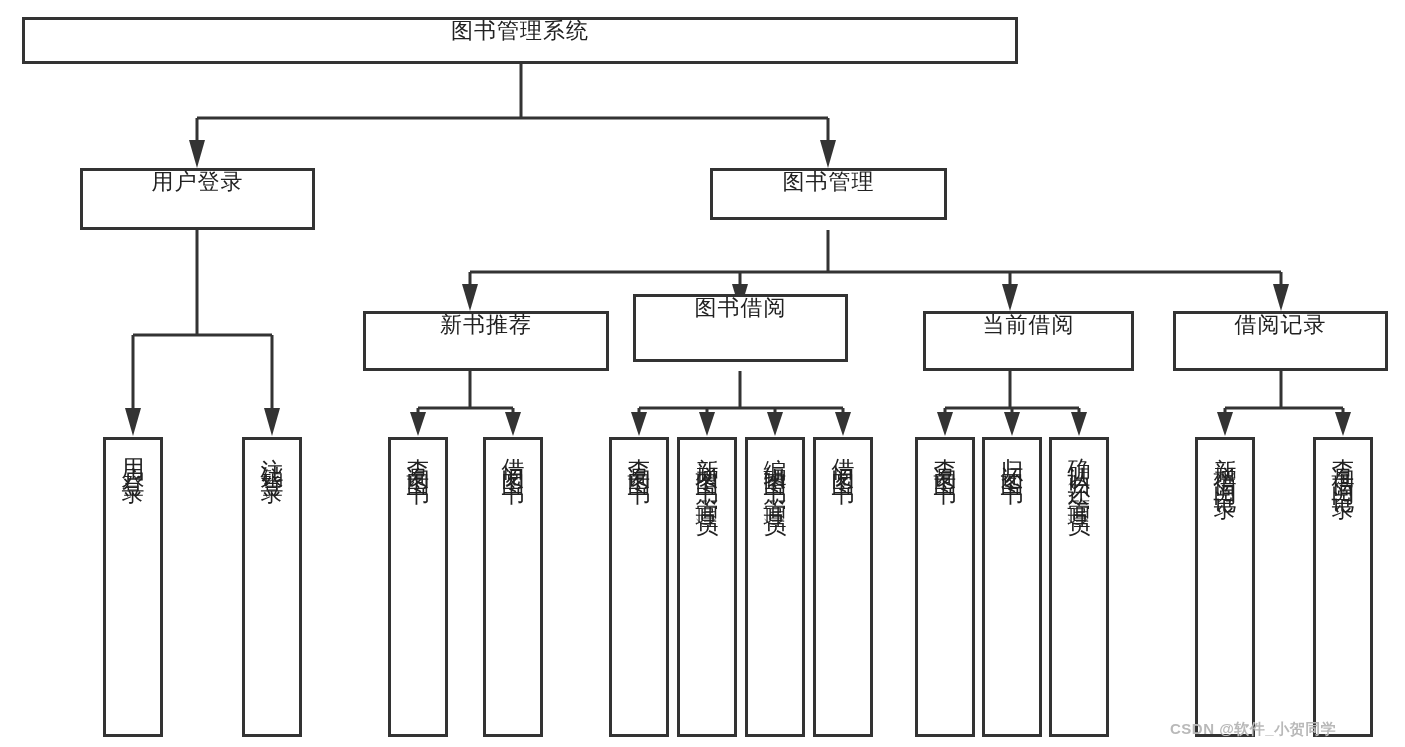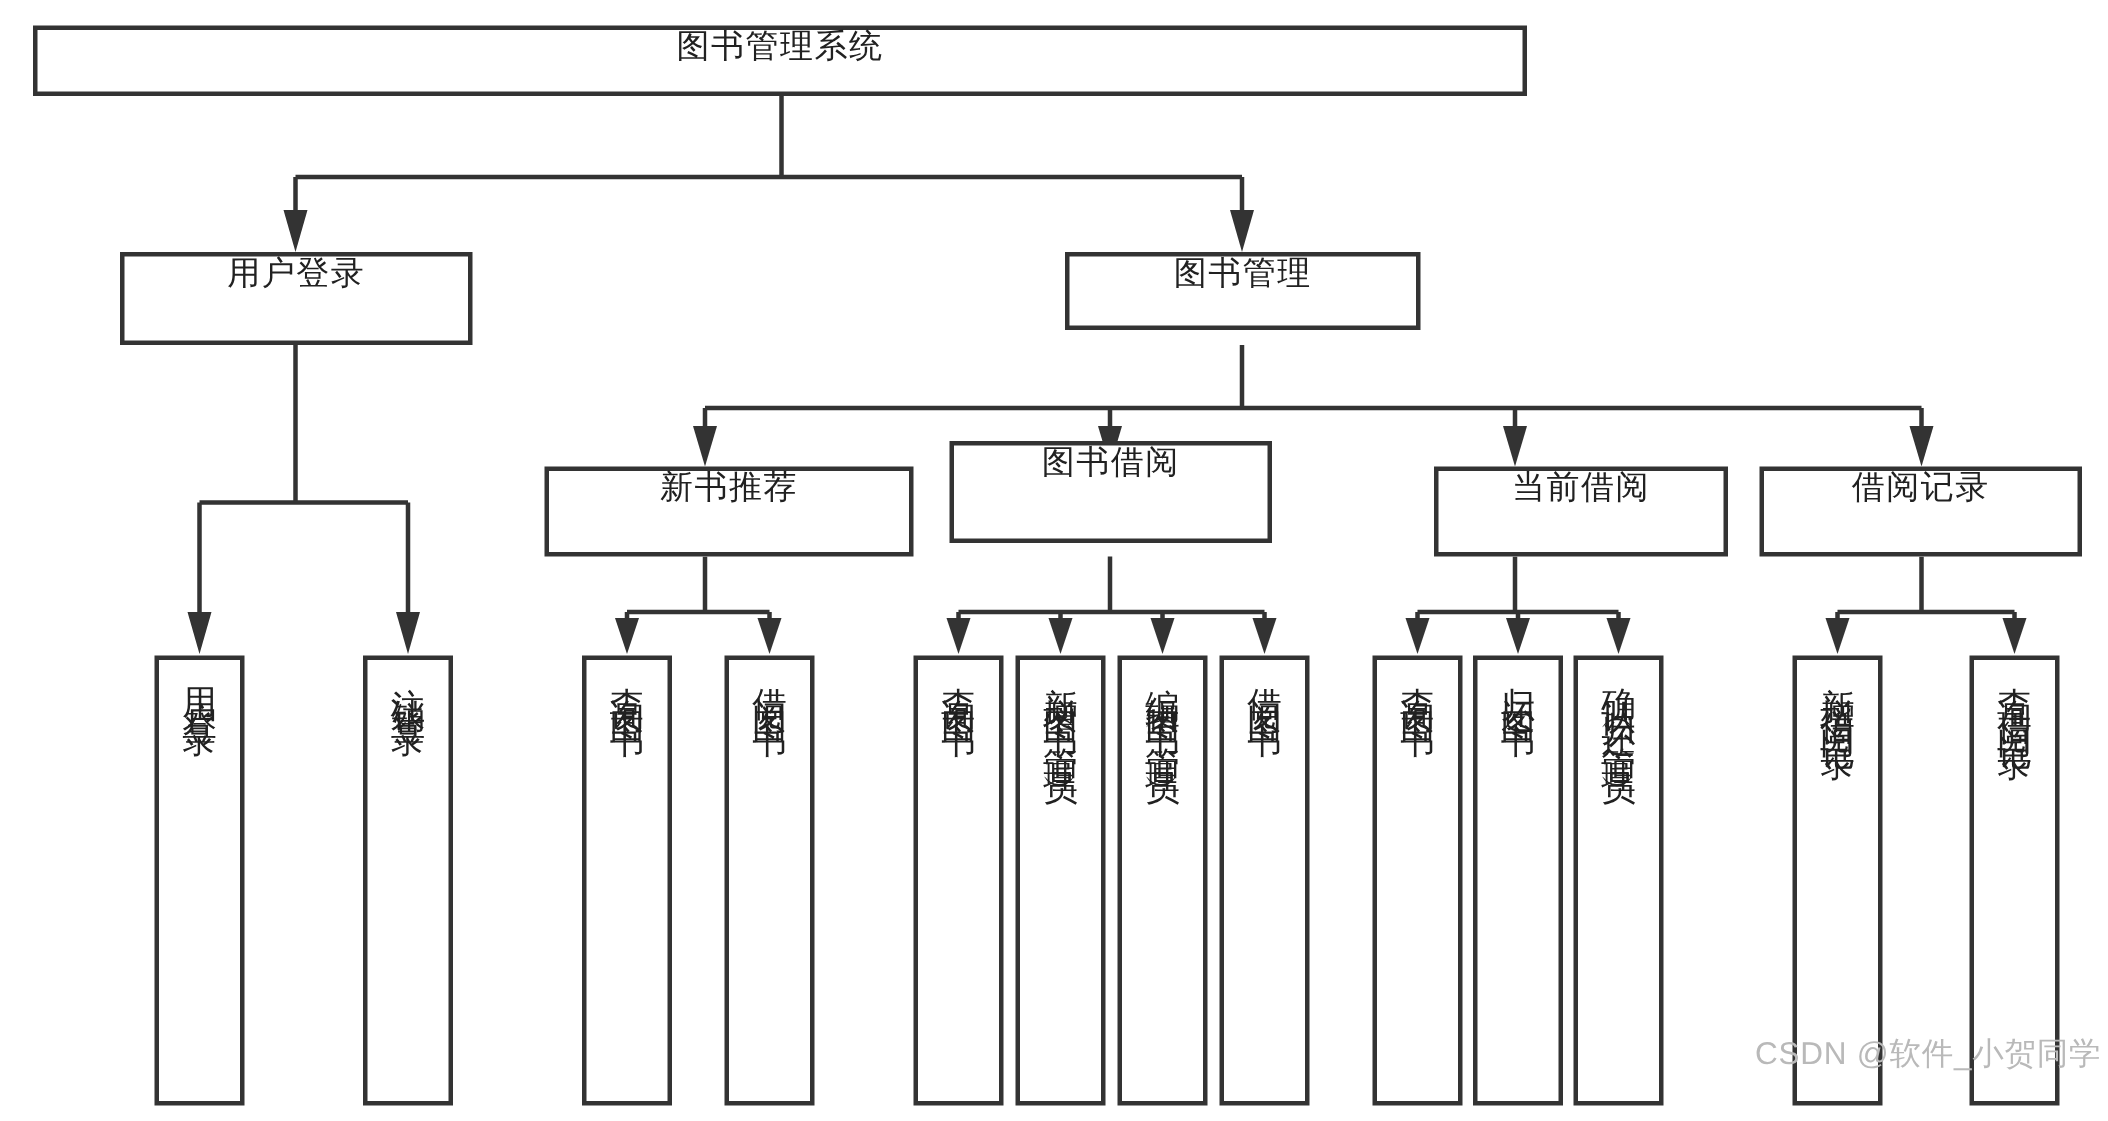--- a/index.html
+++ b/index.html
@@ -38,26 +38,27 @@
     line-height:1;
   }
   .vbox span{
     writing-mode:vertical-rl;
     font-size:23px;
     letter-spacing:8px;
     line-height:1;
   }
   .watermark{
     position:absolute;
-    left:1170px;top:688px;
+    left:1170px;top:720px;
     width:235px;
-    font-size:21px;
+    font-size:15px;
     color:var(--watermark);
     white-space:nowrap;
     letter-spacing:0.5px;
+    font-weight:bold;
   }
 </style>
 </head>
 <body>
 
 <div class="stage">
 
   <svg class="connectors" width="1405" height="747" aria-hidden="true">
 
     <g>
@@ -118,21 +119,21 @@
   <div class="box" style="left:710px;top:168px;width:237px;height:52px">
     <span>图书管理</span>
   </div>
 
   <div class="box" style="left:363px;top:311px;width:246px;height:60px">
     <span>新书推荐</span>
   </div>
   <div class="box" style="left:633px;top:294px;width:215px;height:68px">
     <span>图书借阅</span>
   </div>
-  <div class="box" style="left:956px;top:311px;width:196px;height:60px">
+  <div class="box" style="left:923px;top:311px;width:211px;height:60px">
     <span>当前借阅</span>
   </div>
   <div class="box" style="left:1173px;top:311px;width:215px;height:60px">
     <span>借阅记录</span>
   </div>
 
   <div class="box vbox" style="left:103px;top:437px;width:60px;height:300px">
     <span>用户登录</span>
   </div>
   <div class="box vbox" style="left:242px;top:437px;width:60px;height:300px">

